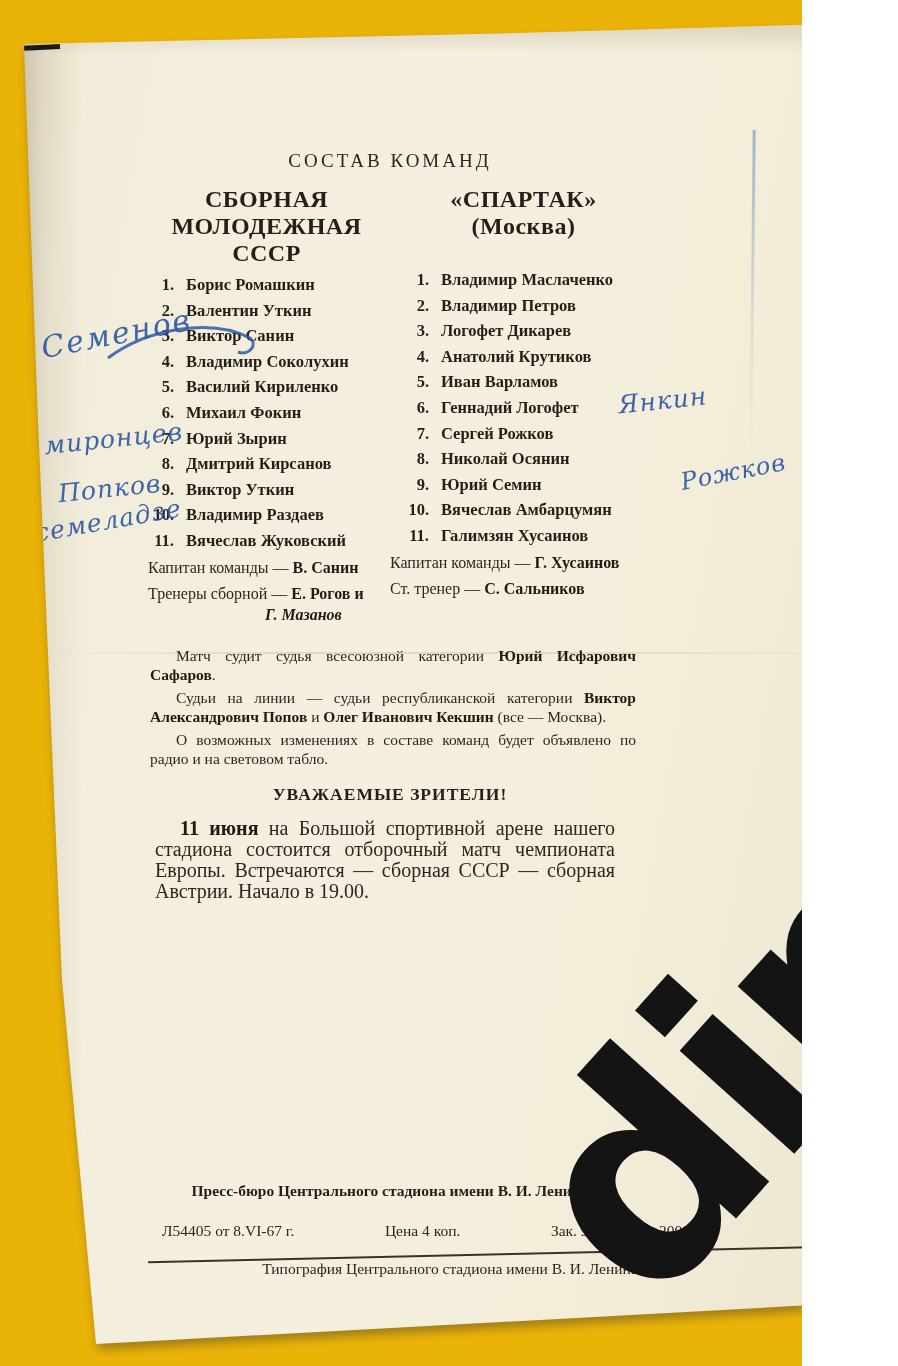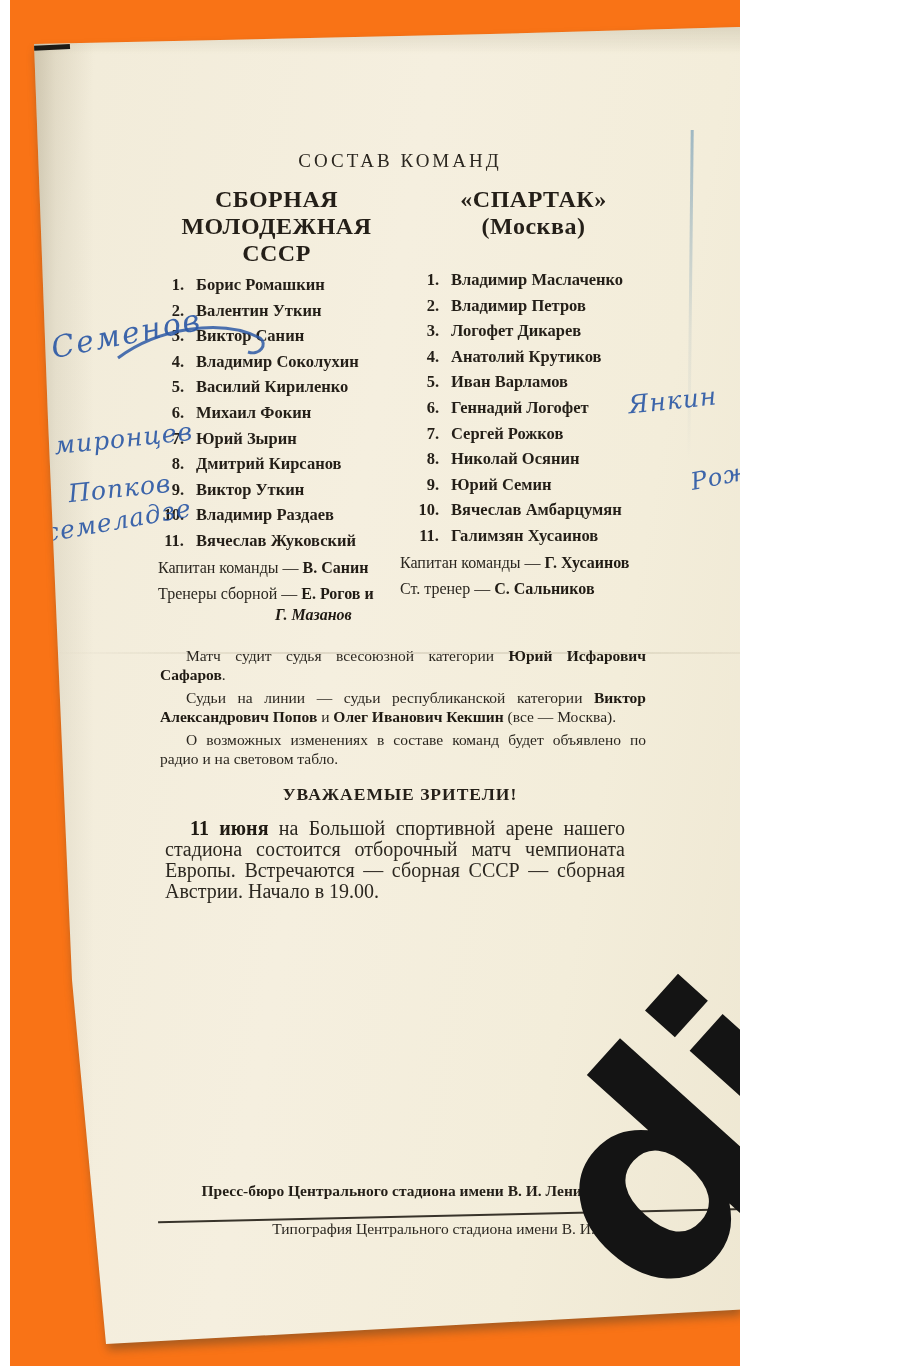--- a/index.html
+++ b/index.html
@@ -1,20 +1,19 @@
 <!DOCTYPE html>
 <html><head>
 <meta charset="utf-8">
 <style>
   html,body { margin:0; padding:0; }
   .scene {
-    position:relative; width:730px; height:1366px;
-    background:#f97316; overflow:hidden;
+    position:relative; width:802px; height:1366px;
+    background:#eab308; overflow:hidden;
     font-family:"Liberation Serif", serif;
-    margin-left:10px;
   }
   .paper-wrap { position:absolute; inset:0; filter:drop-shadow(2px 6px 5px rgba(70,62,42,.45)); }
   .paper {
     position:absolute; inset:0;
     background:linear-gradient(100deg,#e9e1cb 0%,#f2ecda 10%,#f5efdf 45%,#f3edda 75%,#eee7d2 100%);
     clip-path:polygon(24px 44px, 480px 34px, 836px 24px, 854px 46px, 858px 620px, 866px 1302px, 540px 1320px, 96px 1344px, 62px 980px, 38px 420px);
   }
   .paper::before { 
     content:""; position:absolute; left:14px; top:30px; bottom:10px; width:70px;
     background:linear-gradient(90deg, rgba(110,98,68,.30), rgba(110,98,68,.10) 45%, rgba(110,98,68,0));
@@ -136,20 +135,28 @@
           <p><span>Матч судит судья всесоюзной категории </span><b>Юрий Исфарович Сафаров</b><span>.</span></p>
           <p><span>Судьи на линии — судьи республиканской категории </span><b>Виктор Александрович Попов</b><span> и </span><b>Олег Иванович Кекшин</b><span> (все — Москва).</span></p>
           <p>О возможных изменениях в составе команд будет объявлено по радио и на световом табло.</p>
         </div>
 
         <h3 class="notice-heading">УВАЖАЕМЫЕ ЗРИТЕЛИ!</h3>
         <p class="notice-para"><b>11 июня</b><span> на Большой спортивной арене нашего стадиона состоится отборочный матч чемпионата Европы. Встречаются — сборная СССР — сборная Австрии. Начало в 19.00.</span></p>
 
         <div class="footer">
           <p class="press-line">Пресс-бюро Центрального стадиона имени В. И. Ленина</p>
+          <div class="imprint-row">
+            <span>Л54405 от 8.VI-67 г.</span>
+            <span>Цена 4 коп.</span>
+            <span class="order-cluster">
+              <span>Зак. 959</span>
+              <span>Тир. 2000</span>
+            </span>
+          </div>
           <div class="footer-rule"></div>
           <p class="typo-line">Типография Центрального стадиона имени В. И. Ленина</p>
         </div>
       </div>
 
       <span class="hw hw1">Семенов</span>
       <span class="hw hw2">миронцев</span>
       <span class="hw hw3">Попков</span>
       <span class="hw hw4">семеладзе</span>
       <span class="hw hw5">Янкин</span>

